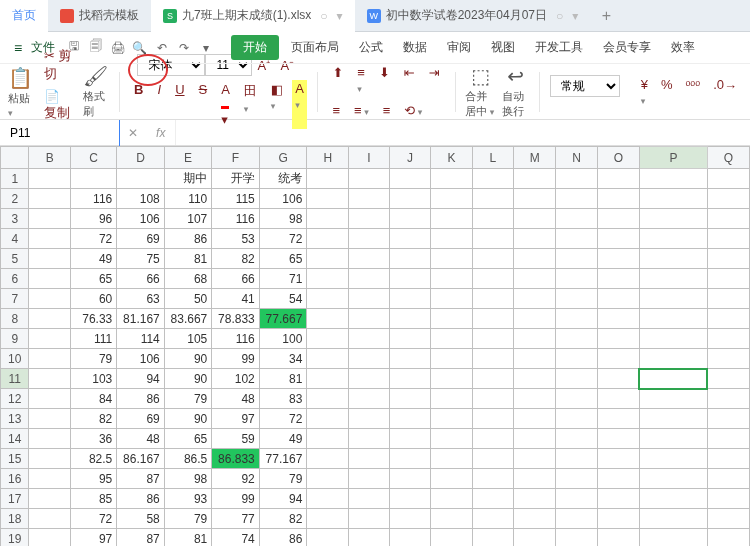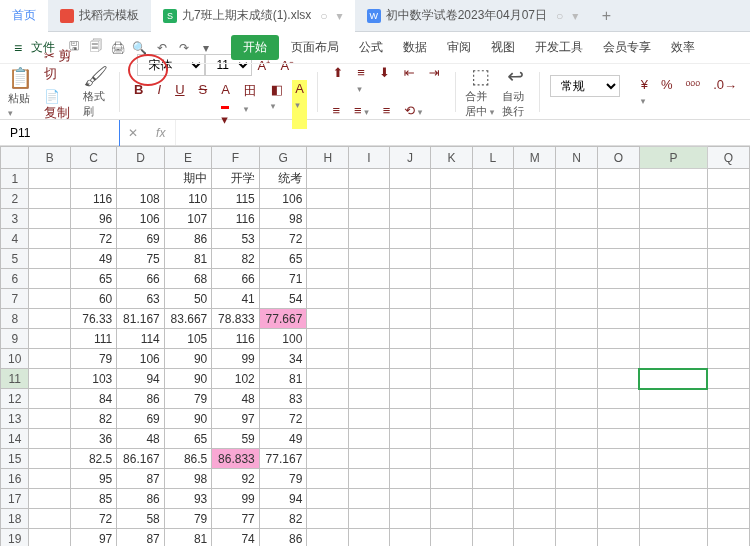--- a/index.html
+++ b/index.html
@@ -36,21 +36,21 @@
 .fx{padding:0 10px;color:#999;font-style:italic;}
 .sheet{position:relative;overflow:hidden;}
 table{border-collapse:collapse;table-layout:fixed;}
 th,td{border:1px solid #c0c0c0;height:20px;padding:0 4px;text-align:center;font-size:12px;}
 th{background:#f4f6f8;font-weight:normal;color:#555;}
 th.rh{width:30px;}
 th.ch{width:48px;}
 th.ch.sel{background:#d8e8d8;}
 td{text-align:right;}
 td.c{text-align:right;}
-td.hl{background:#f9a8d4;}
+td.hl{background:#22c55e;}
 .selcell{border:2px solid #2ea44f !important;}
 .row-sel th{background:#d8e8d8;}
 .hamb{display:inline-block;width:14px;}
 .hamb::before{content:"≡";font-size:14px;}
 </style>
 </head>
 <body>
 
 <div class="tabs">
   <div class="tab home">

